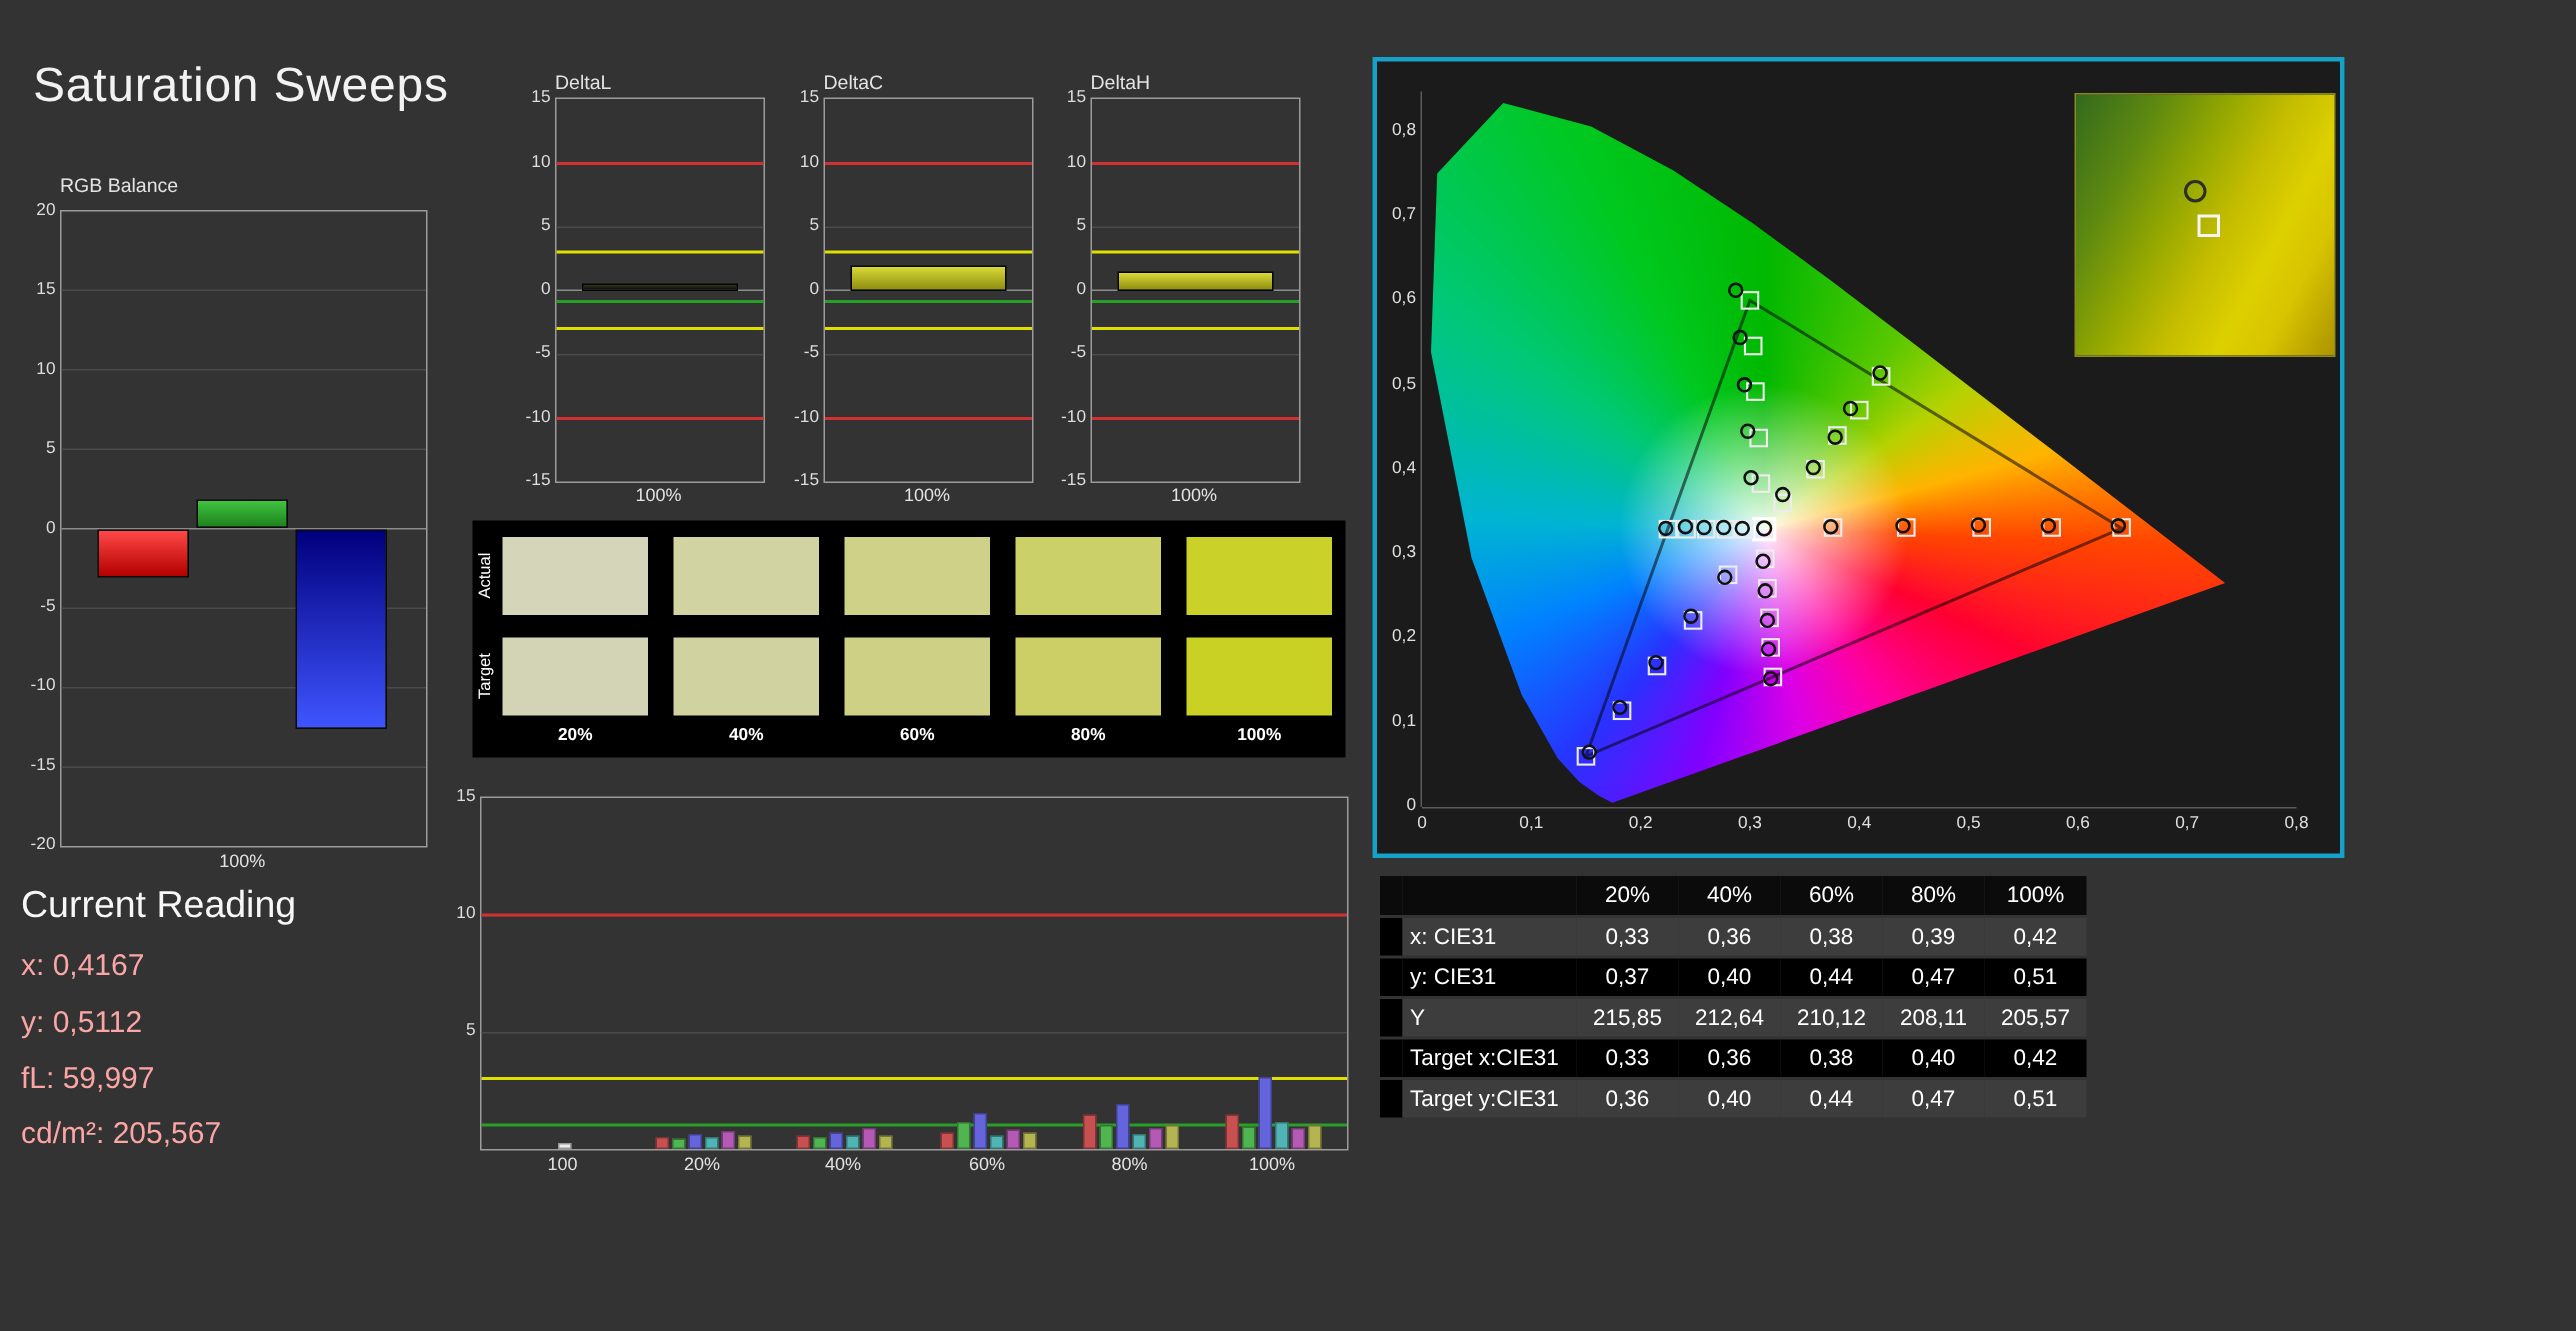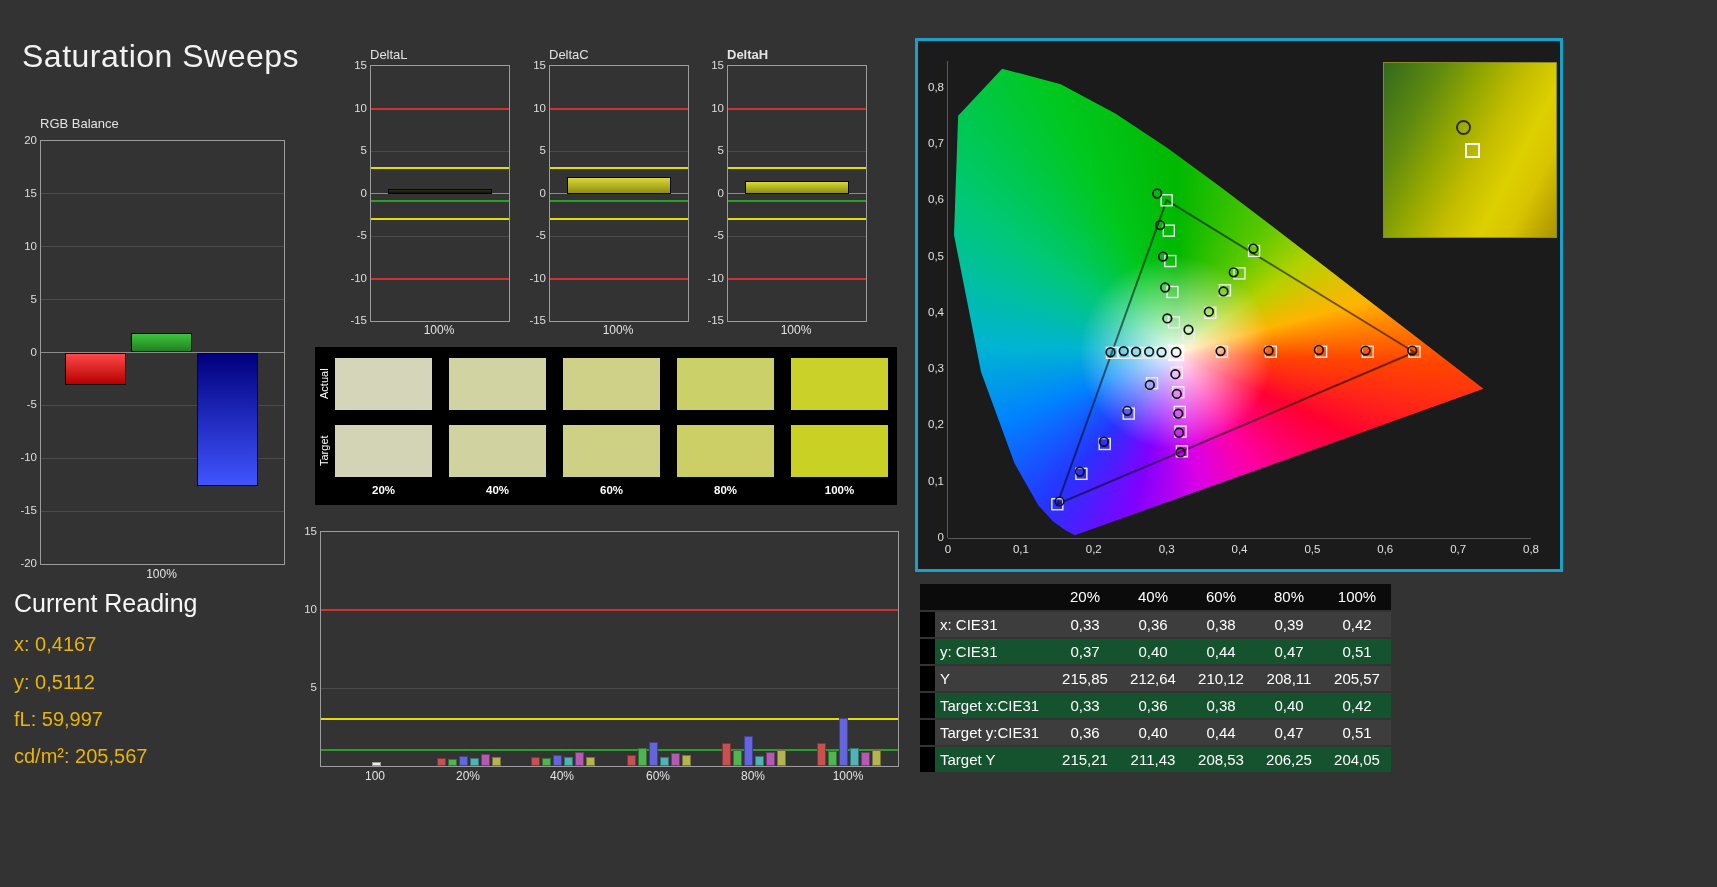--- a/index.html
+++ b/index.html
@@ -9,21 +9,21 @@
   .chart-title{position:absolute;font-size:13px;color:#e3e3e3;}
   .x-label{position:absolute;text-align:center;font-size:12px;color:#e3e3e3;}
   .plot{position:absolute;border:1px solid #9c9c9c;}
 
   #rgb-title{left:40px;top:116px;width:243px;}
   #rgb-plot{left:40px;top:140px;width:243px;height:423px;}
   #rgb-xlabel{left:40px;top:567px;width:243px;}
 
   #dl-title{left:370px;top:47px;width:138px;} #dl-plot{left:370px;top:65px;width:138px;height:255px;} #dl-xlabel{left:370px;top:323px;width:138px;}
   #dc-title{left:549px;top:47px;width:138px;} #dc-plot{left:549px;top:65px;width:138px;height:255px;} #dc-xlabel{left:549px;top:323px;width:138px;}
-  #dh-title{left:727px;top:47px;width:138px;font-weight:bold;} #dh-plot{left:727px;top:65px;width:138px;height:255px;} #dh-xlabel{left:727px;top:323px;width:138px;}
+  #dh-title{left:727px;top:47px;width:138px;} #dh-plot{left:727px;top:65px;width:138px;height:255px;} #dh-xlabel{left:727px;top:323px;width:138px;}
 
   #swatch-panel{position:absolute;left:315px;top:347px;width:582px;height:158px;background:#000;}
 
   #de-title{left:320px;top:512px;width:577px;}
   #de-plot{left:320px;top:531px;width:577px;height:234px;}
 
   #cie-panel{position:absolute;left:915px;top:38px;width:642px;height:528px;border:3px solid #16a2c8;background:#1b1b1b;}
   #cie-title{position:absolute;left:0;top:7px;width:100%;text-align:center;font-size:12.5px;color:#f0f0f0;}
   #cie-locus{position:absolute;left:30px;top:20px;width:583px;height:477px;
     background:
@@ -33,33 +33,33 @@
         #ff0032 115deg,#ff00a0 145deg,#dc00e6 170deg,#8200ff 195deg,
         #2832ff 220deg,#0082ff 248deg,#00b4d2 272deg,#00c878 305deg,#00c81e 335deg,#00b800 360deg);}
   #cie-inset{position:absolute;left:465px;top:21px;width:172px;height:174px;border:1px solid #8a8a20;
     background:linear-gradient(118deg,#33691d 0%,#5f8a10 22%,#95a800 40%,#c3bc00 55%,#ddd000 70%,#d8c400 82%,#ac9300 100%);}
   #inset-circle{position:absolute;left:42%;top:33%;width:11px;height:11px;border:2px solid #2d2d2d;border-radius:50%;}
   #inset-square{position:absolute;left:47%;top:46%;width:11px;height:11px;border:2px solid #f5f5f5;}
   .cie-xtick{position:absolute;top:502px;transform:translateX(-50%);font-size:11.5px;color:#e0e0e0;}
   .cie-ytick{position:absolute;left:0;width:26px;text-align:right;font-size:11.5px;color:#e0e0e0;}
 
   #reading-title{position:absolute;left:14px;top:589px;font-size:25px;color:#f7f7f7;}
-  .reading-line{position:absolute;left:14px;font-size:20px;color:#eab308;}
+  .reading-line{position:absolute;left:14px;font-size:20px;color:#fca5a5;}
   #rl0{top:633px;}#rl1{top:671px;}#rl2{top:708px;}#rl3{top:745px;}
 
   #data-table{position:absolute;left:920px;top:584px;width:474px;}
   .trow{display:flex;height:25px;margin-bottom:2px;}
   .trow.head{height:26px;}
   .tcell{font-size:15px;line-height:25px;color:#fff;box-sizing:border-box;}
   .trow.head .tcell{background:#0b0b0b;line-height:26px;}
   .strip{width:15px;background:#000;}
   .tlabel{width:116px;padding-left:5px;}
   .tval{width:68px;text-align:center;}
   .shade-dark .tlabel,.shade-dark .tval{background:#3d3d3d;}
-  .shade-light .tlabel,.shade-light .tval{background:#14532d;}
+  .shade-light .tlabel,.shade-light .tval{background:#000000;}
 </style>
 </head>
 <body>
 
 <div id="root">
 
   <div class="page-title">Saturation Sweeps</div>
 
   <div id="rgb-title" class="chart-title">RGB Balance</div>
   <div id="rgb-plot" class="plot">
@@ -363,29 +363,20 @@
       </div>
       <div class="trow shade-dark">
         <div class="tcell strip"></div>
         <div class="tcell tlabel">Target y:CIE31</div>
         <div class="tcell tval">0,36</div>
         <div class="tcell tval">0,40</div>
         <div class="tcell tval">0,44</div>
         <div class="tcell tval">0,47</div>
         <div class="tcell tval">0,51</div>
       </div>
-      <div class="trow shade-light">
-        <div class="tcell strip"></div>
-        <div class="tcell tlabel">Target Y</div>
-        <div class="tcell tval">215,21</div>
-        <div class="tcell tval">211,43</div>
-        <div class="tcell tval">208,53</div>
-        <div class="tcell tval">206,25</div>
-        <div class="tcell tval">204,05</div>
-      </div>
     </div>
 
 <div style="position: absolute; left: 340px; top: 769px; width: 70px; text-align: center; font-size: 12px; color: rgb(227, 227, 227);">100</div>
     <div style="position: absolute; left: 433px; top: 769px; width: 70px; text-align: center; font-size: 12px; color: rgb(227, 227, 227);">20%</div>
     <div style="position: absolute; left: 527px; top: 769px; width: 70px; text-align: center; font-size: 12px; color: rgb(227, 227, 227);">40%</div>
     <div style="position: absolute; left: 623px; top: 769px; width: 70px; text-align: center; font-size: 12px; color: rgb(227, 227, 227);">60%</div>
     <div style="position: absolute; left: 718px; top: 769px; width: 70px; text-align: center; font-size: 12px; color: rgb(227, 227, 227);">80%</div>
     <div style="position: absolute; left: 813px; top: 769px; width: 70px; text-align: center; font-size: 12px; color: rgb(227, 227, 227);">100%</div>
   </div>
 

